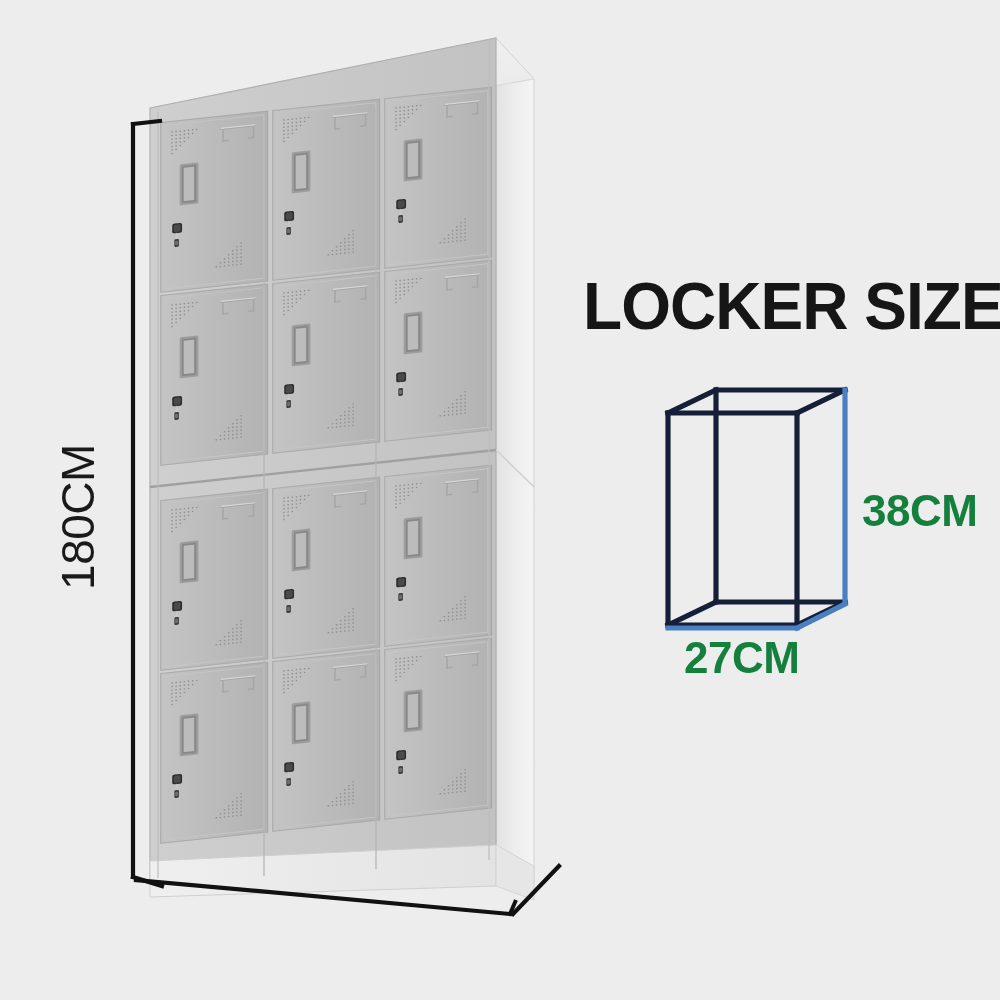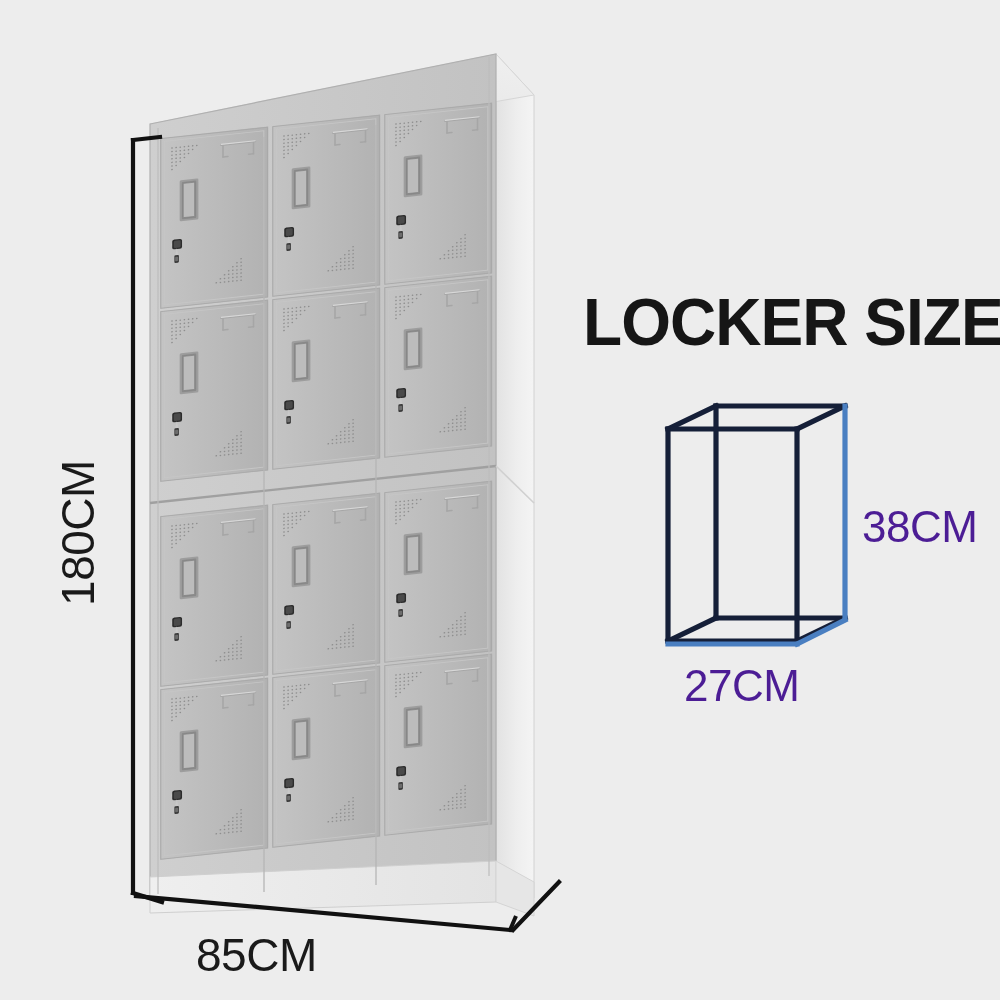--- a/index.html
+++ b/index.html
@@ -4,21 +4,21 @@
 <style>
   html,body{margin:0;padding:0;}
   body{
     width:1000px;height:1000px;
     background:#ededed;
     font-family:"Liberation Sans", sans-serif;
     overflow:hidden;
     position:relative;
   }
 
-  .stage{position:absolute;left:0;top:16px;width:1000px;height:813px;}
+  .stage{position:absolute;left:0;top:0;width:1000px;height:813px;}
 
   
   .dim-label{
     position:absolute;
     color:#1a1a1a;
     font-size:46px;
     font-weight:400;
     letter-spacing:-0.5px;
     white-space:nowrap;
     font-family:"Liberation Sans", sans-serif;
@@ -27,28 +27,28 @@
     left:-22px; top:490px;
     transform:rotate(-90deg);
     transform-origin:center center;
     width:200px; text-align:center;
   }
   #lbl-85{ left:196px; top:912px; }
   #lbl-40{ left:540px; top:898px; }
 
   .cube-dim{
     position:absolute;
-    color:#4c1d95;
+    color:#15803d;
     font-size:44px;
-    font-weight:400;
+    font-weight:700;
     letter-spacing:-0.5px;
     white-space:nowrap;
   }
   #lbl-38{ left:862px; top:486px; }
-  #lbl-27{ left:684px; top:633px;margin-top:12px; }
+  #lbl-27{ left:684px; top:633px; }
 
   
   #title{
     position:absolute;
     left:583px; top:268px;
     font-size:66px;
     font-weight:700;
     letter-spacing:-1px;
     color:#161616;
     white-space:nowrap;
@@ -289,18 +289,17 @@
     <g stroke="#4a7fc1" stroke-width="5.2" fill="none" stroke-linecap="square">
       <path d="M845,390 L845,602"></path>
       <path d="M668,628 L797,628"></path>
       <path d="M797,628 L845,604"></path>
     </g>
   </svg>
 
   <div id="title">LOCKER SIZE</div>
 
   <div class="dim-label" id="lbl-180">180CM</div>
-  <div class="dim-label" id="lbl-85">85CM</div>
 
   <div class="cube-dim" id="lbl-38">38CM</div>
   <div class="cube-dim" id="lbl-27">27CM</div>
 
 </div>
 
 </body></html>

